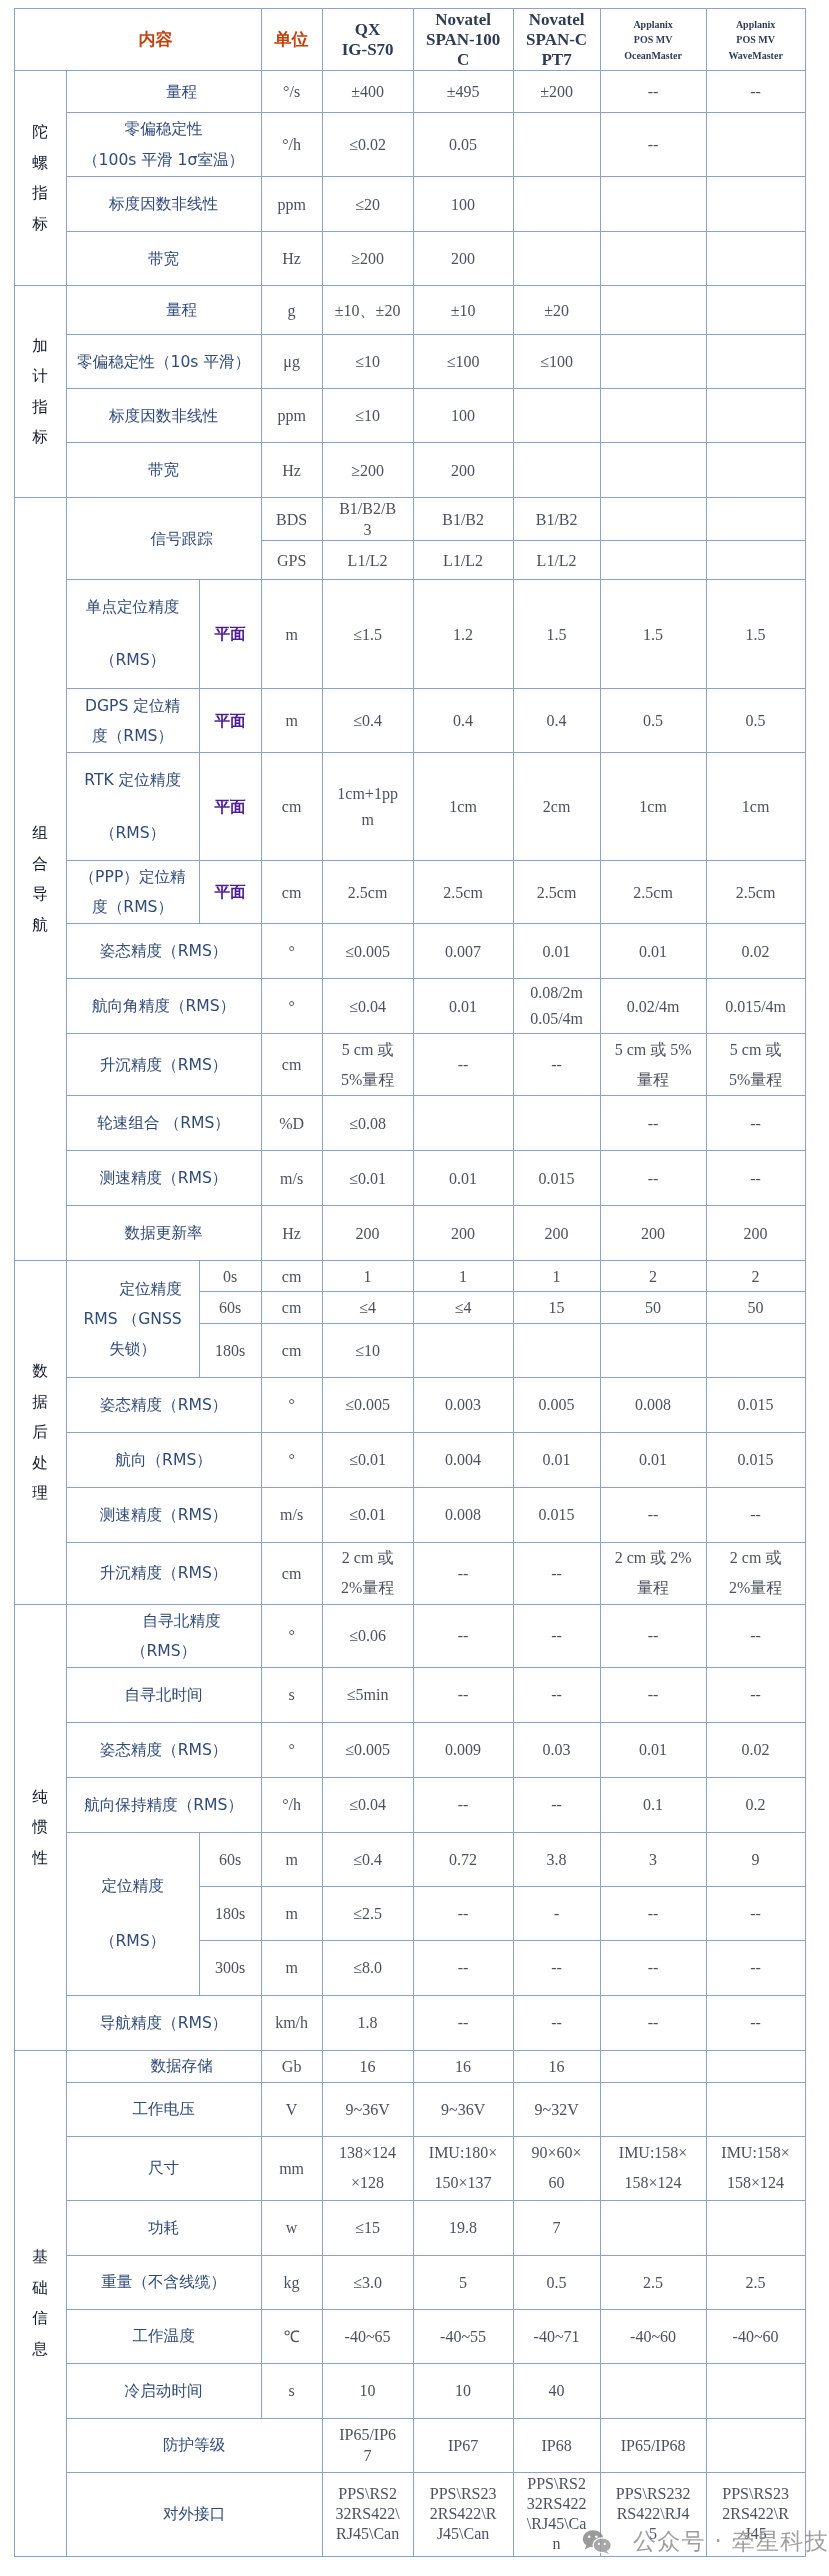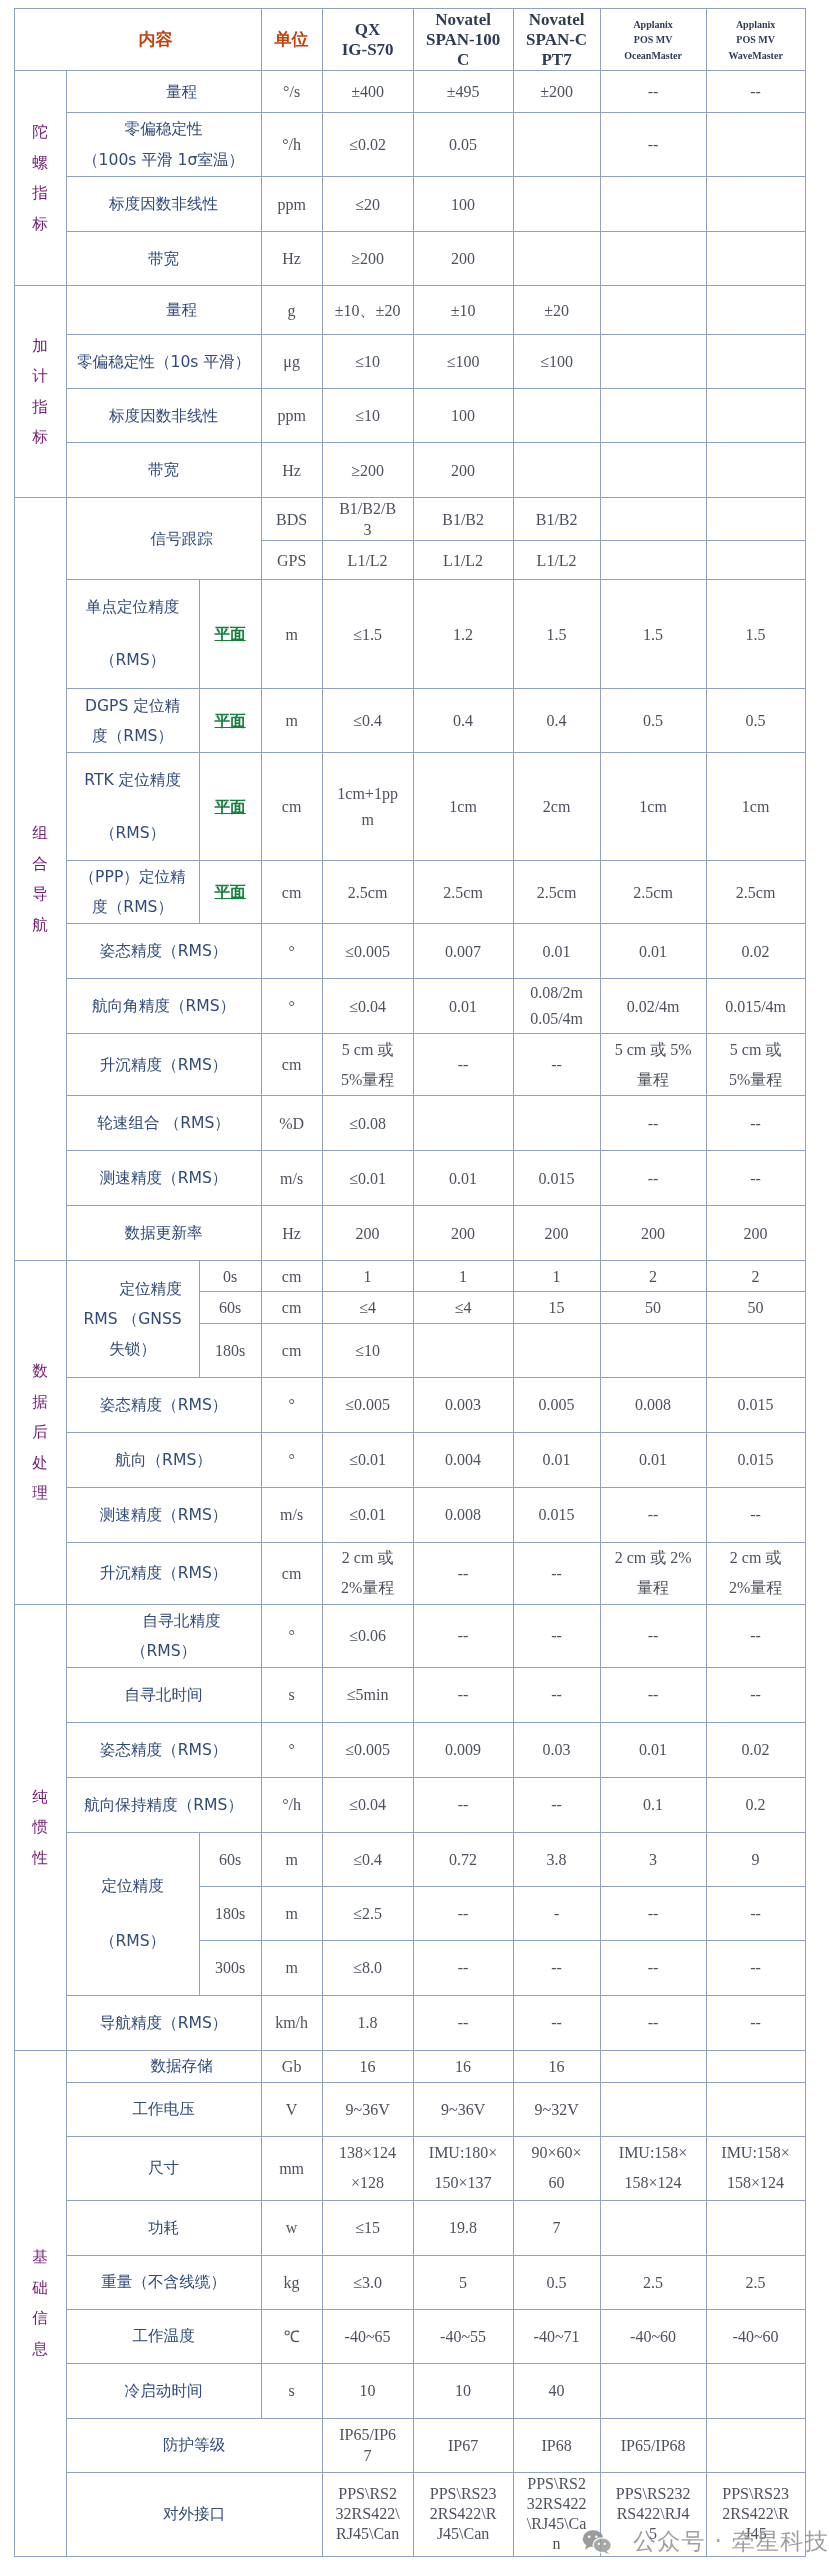--- a/index.html
+++ b/index.html
@@ -11,24 +11,24 @@
     .spec td, .spec th {
       border: 1.3px solid #8da2c6; padding: 0 2.6px; text-align: center; vertical-align: middle;
       white-space: pre-line; overflow: hidden;
     }
     .hc { font-family: "DejaVu Sans", sans-serif; font-weight: bold; font-size: 17px; color: #c2410c; }
     .hp { font-family: "Liberation Serif", serif; font-weight: bold; font-size: 17px; line-height: 20px; color: #2f3b54; }
     .hp.sm { font-size: 10px; line-height: 15.6px; }
     .cat { padding-right: 13px; }
     .vt {
       display: inline-block; width: 17px; font-family: "DejaVu Sans", sans-serif; font-size: 15.6px;
-      line-height: 30.5px; color: #701a75; word-break: break-all; white-space: normal; text-indent: 0;
+      line-height: 30.5px; color: #0f172a; word-break: break-all; white-space: normal; text-indent: 0;
     }
     .lab { font-family: "DejaVu Sans", sans-serif; font-size: 15.6px; line-height: 30px; color: #304a7a; }
-    .sub { font-weight: bold; color: #15803d; text-decoration: underline; }
+    .sub { font-weight: bold; color: #4c1d95; }
     .val { font-family: "Liberation Serif", serif; font-size: 16px; line-height: 21px; color: #4c515d; }
     .ind { text-indent: 36px; }
     .l31 { line-height: 20px; }
     .l40 { line-height: 26px; }
     .l46 { line-height: 30px; margin-left: 8px; }
     .l48 { line-height: 31px; }
     .l82 { line-height: 53px; }
     .l85 { line-height: 55px; }
     .wm {
       position: absolute; left: 582px; top: 2526px; display: flex; align-items: center; gap: 21px; opacity: 0.85;

